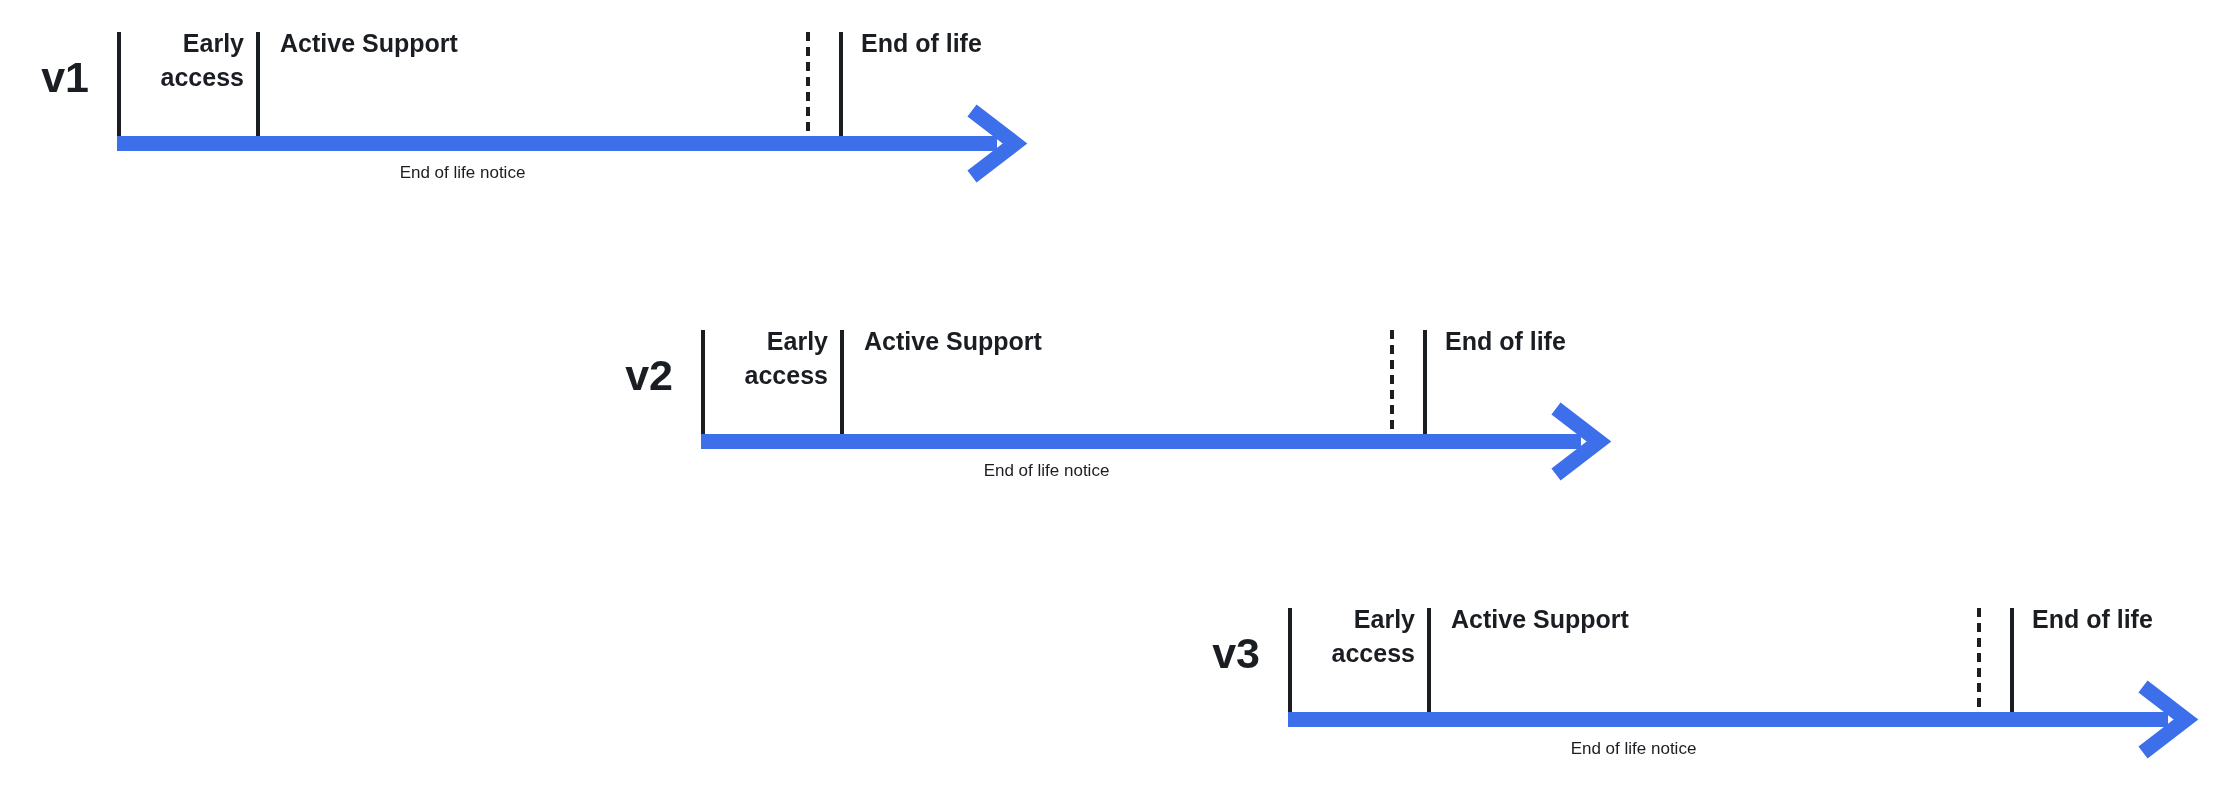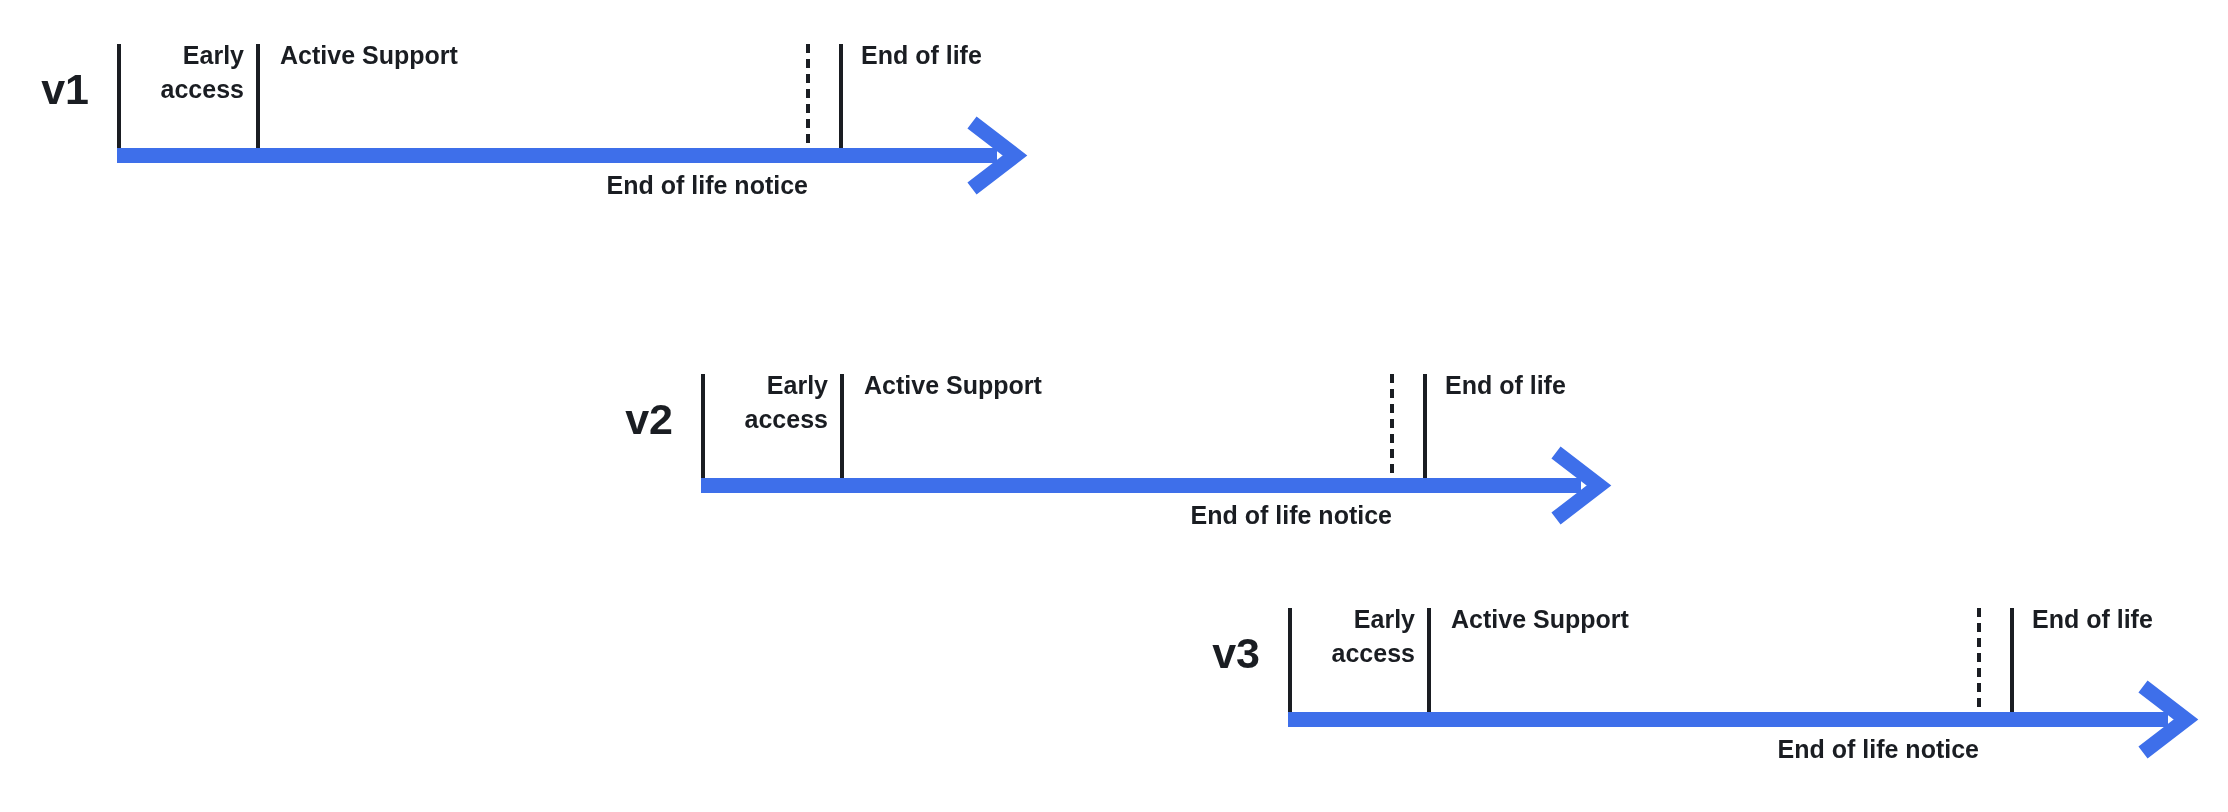--- a/index.html
+++ b/index.html
@@ -17,22 +17,22 @@
     height: 812px;
     background: var(--bg);
     overflow: hidden;
   }
 
   .timeline {
     position: absolute;
     width: 945px;
     height: 240px;
   }
-  .timeline.t1 { left: 117px; top: 44px; }
-  .timeline.t2 { left: 701px; top: 330px; margin-top: 44px; }
+  .timeline.t1 { left: 117px; top: 32px; }
+  .timeline.t2 { left: 701px; top: 330px; }
   .timeline.t3 { left: 1288px; top: 608px; }
 
   .version {
     position: absolute;
     right: calc(100% + 28px);
     top: 24px;
     font-size: 43px;
     line-height: 1;
     font-weight: 700;
     color: var(--ink);
@@ -73,24 +73,24 @@
   }
   .phase.early  { left: 21px;  width: 106px; text-align: right; }
   .phase.active { left: 163px; white-space: nowrap; }
   .phase.eol    { left: 744px; white-space: nowrap; }
 
   .notice {
     position: absolute;
     left: 0;
     top: 124px;
     width: 691px;
-    text-align: right;
-    font-size: 25px;
+    text-align: center;
+    font-size: 17px;
     line-height: 34px;
-    font-weight: 700;
+    font-weight: 400;
     color: var(--ink);
     white-space: nowrap;
   }
 
   .arrow-svg {
     position: absolute;
     left: 0;
     top: 64px;
     width: 925px;
     height: 100px;

